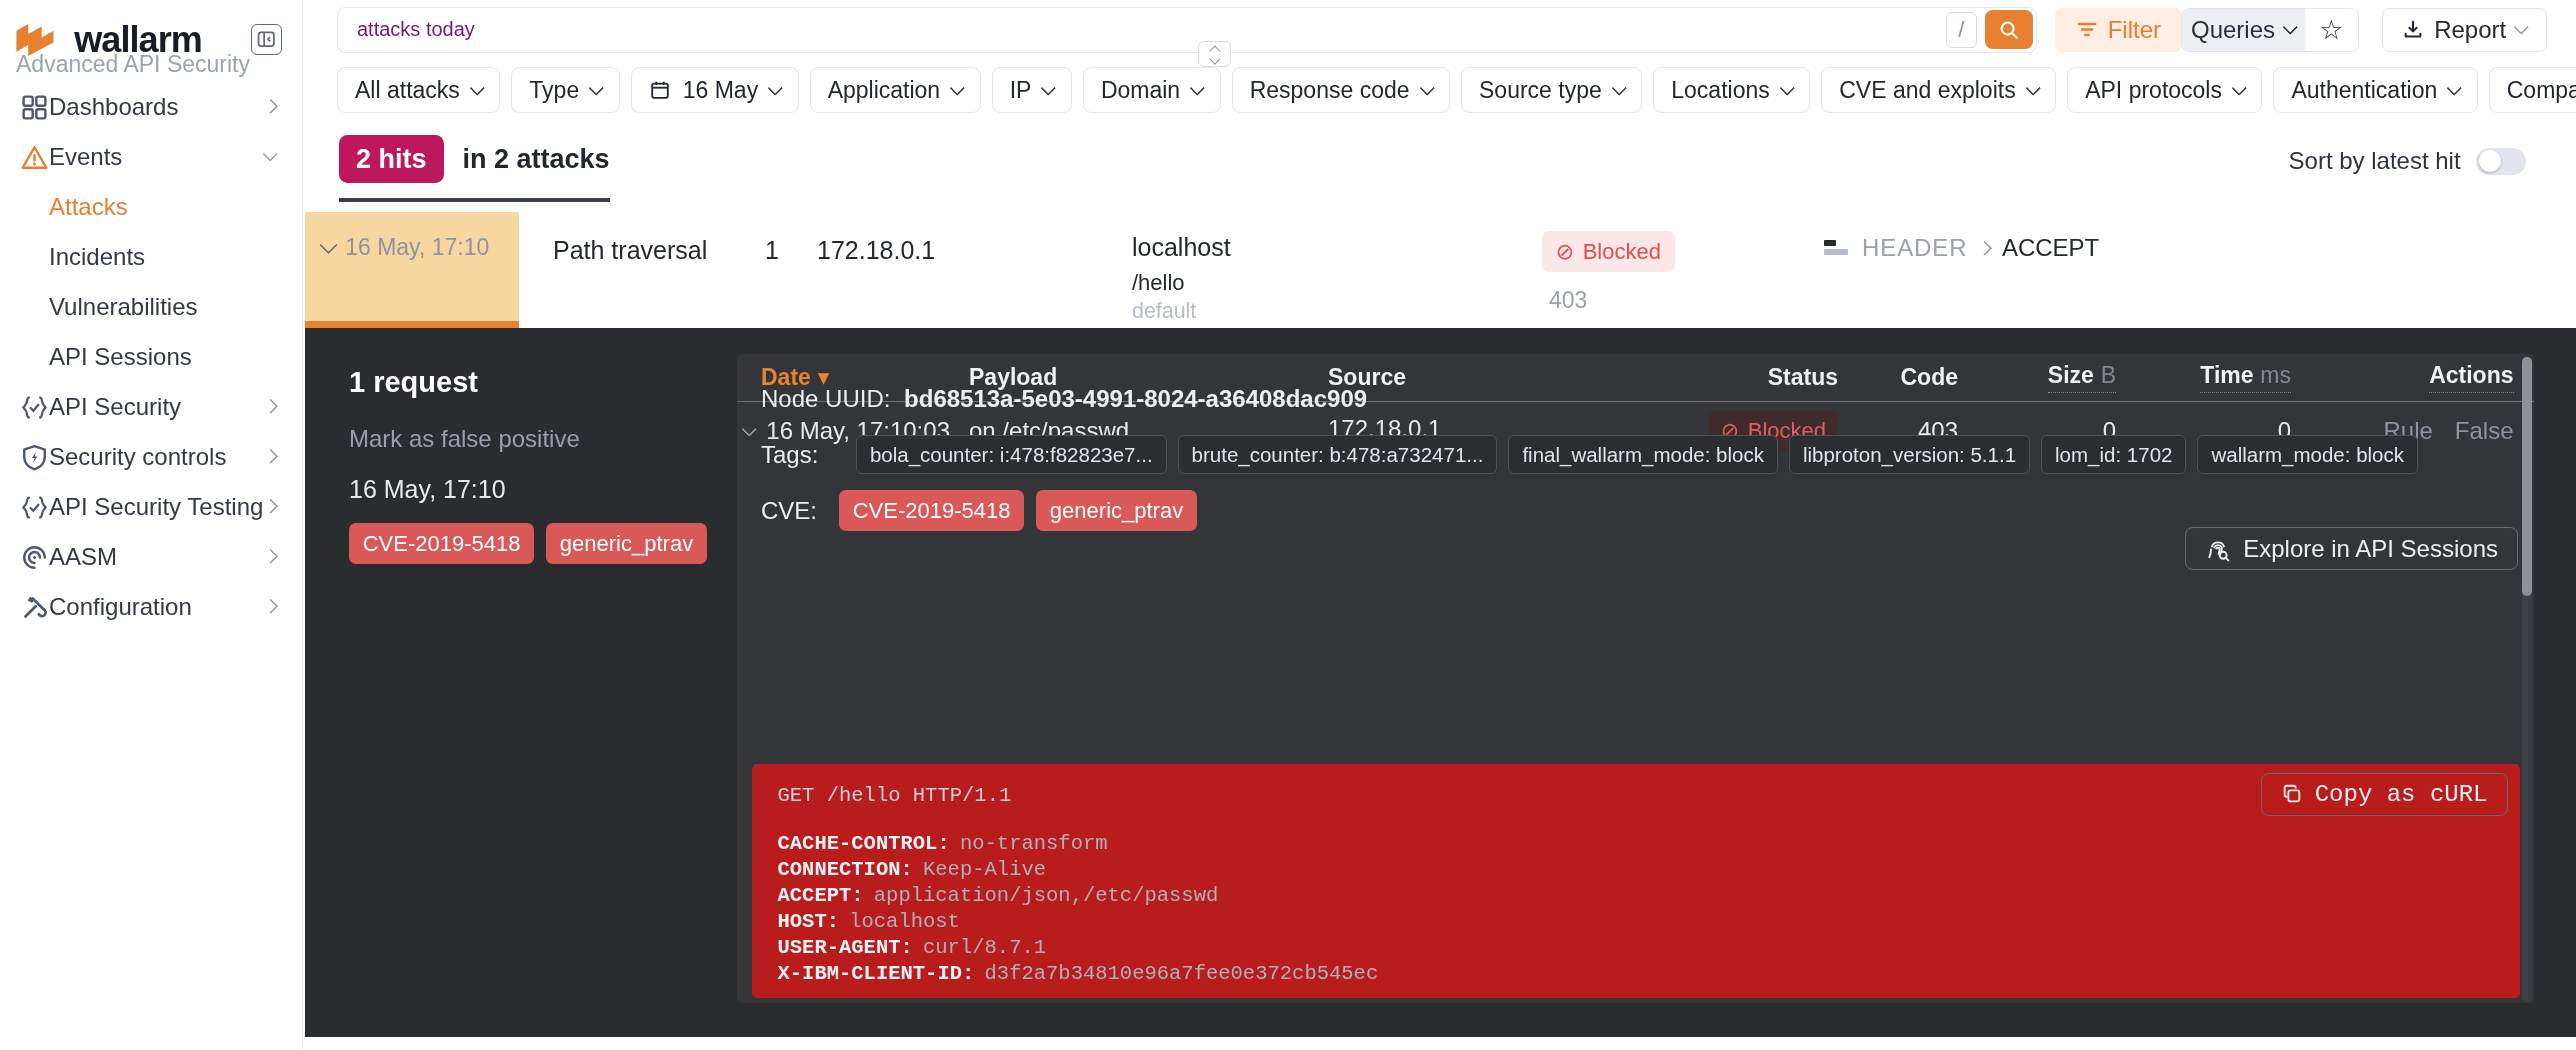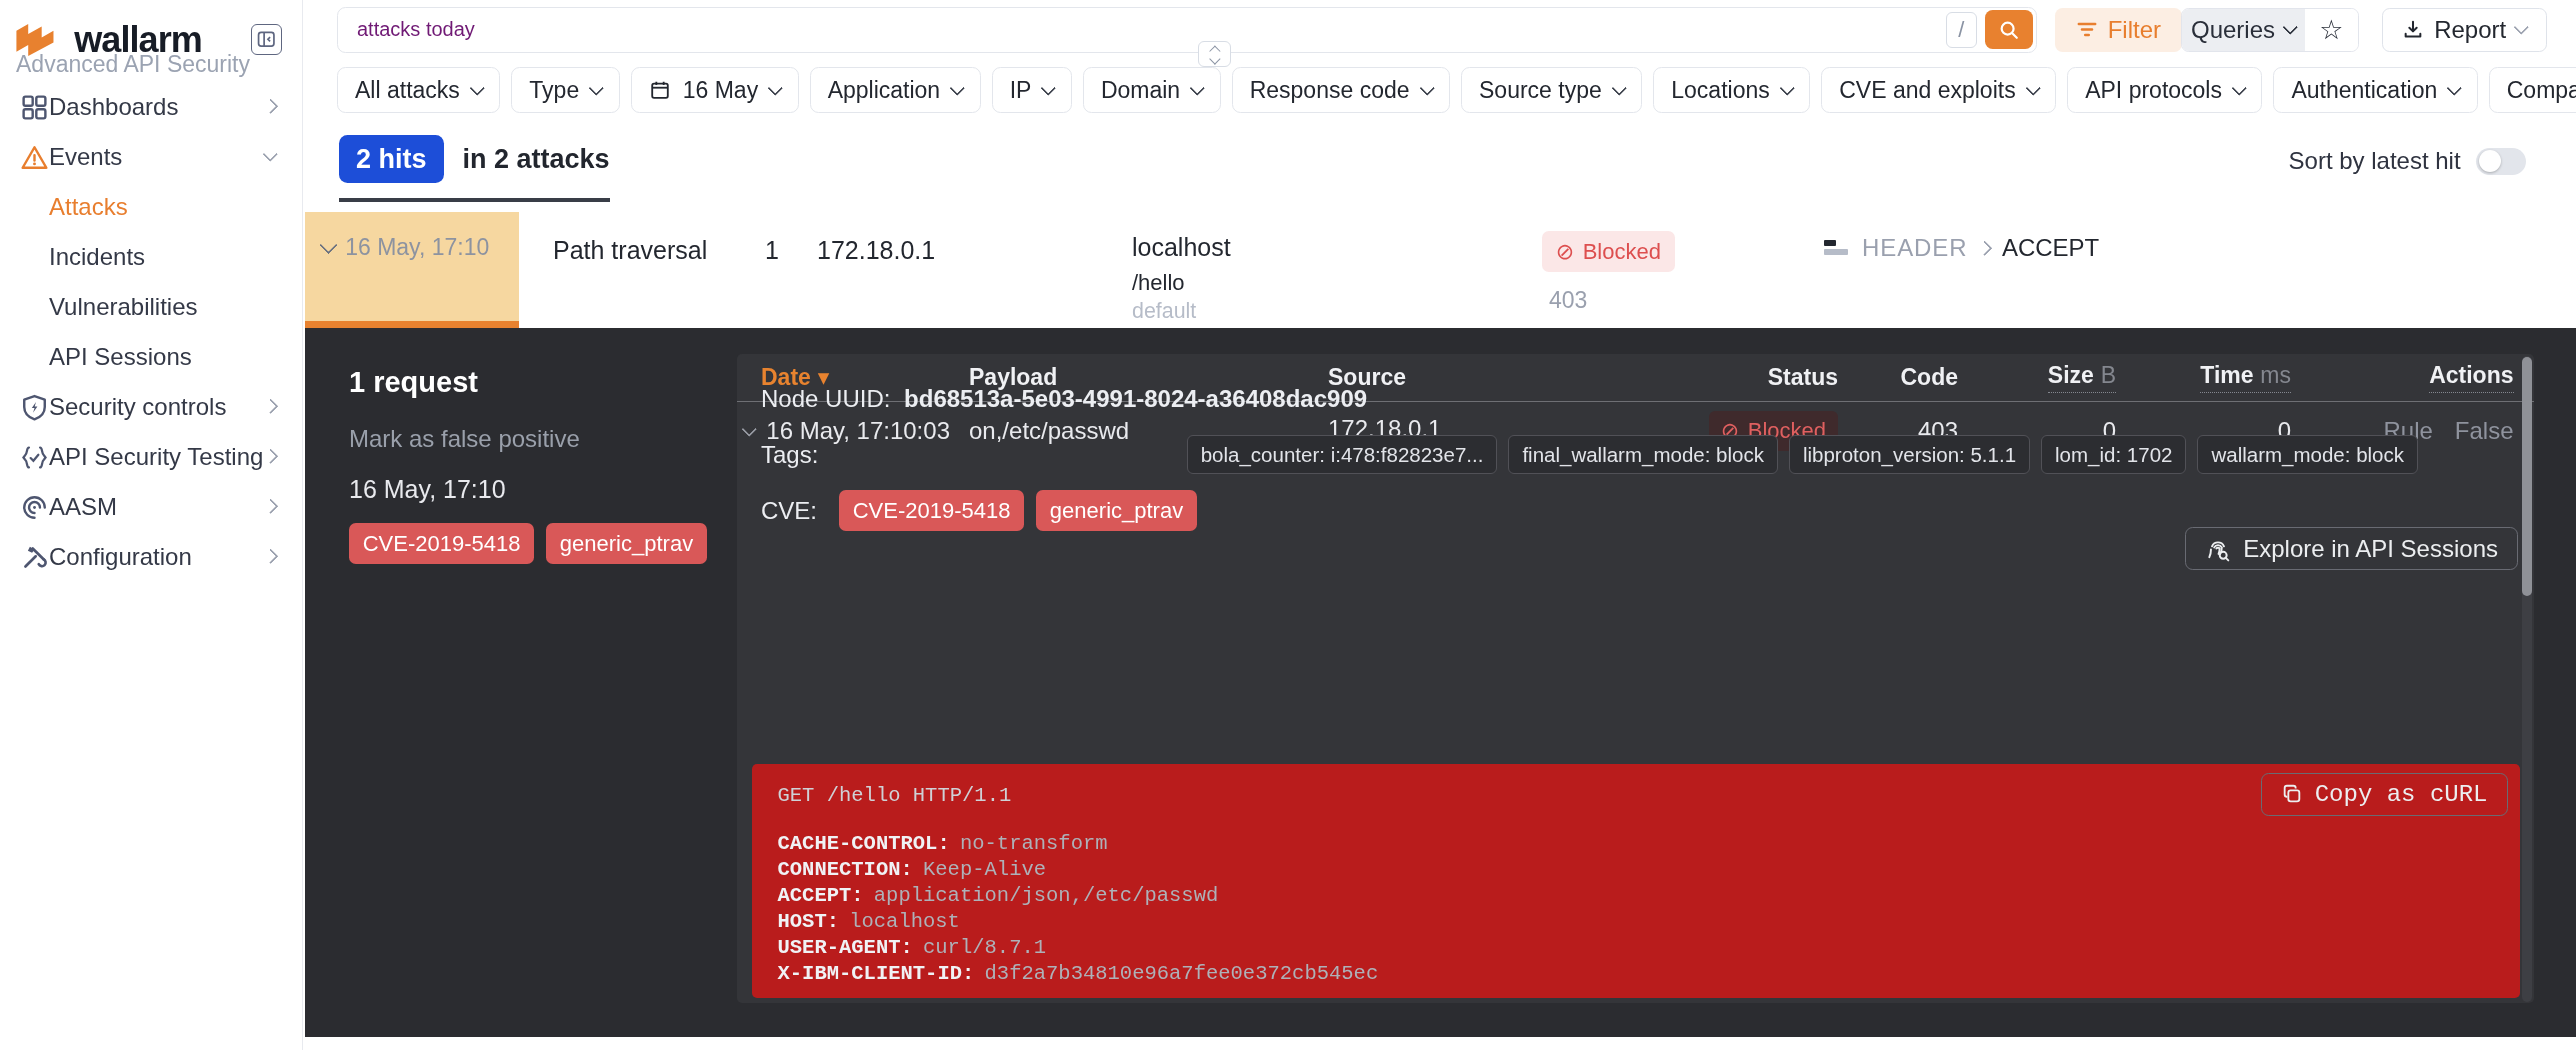--- a/index.html
+++ b/index.html
@@ -46,21 +46,21 @@
   .collapse-handle .up{transform:rotate(-135deg) translate(-1.7px,-1.7px);}
   .collapse-handle .dn{transform:rotate(45deg);}
 
   
   .chips-row{position:absolute;left:32px;top:67px;display:flex;gap:11px;}
   .fchip{height:46px;border:1.7px solid #e3e6ec;border-radius:8.5px;display:flex;align-items:center;gap:12px;padding:0 17px;font-size:23px;color:#23272f;box-sizing:border-box;background:#fff;cursor:pointer;white-space:nowrap;}
   .fchip .chev{color:#3a3f4a;}
 
   
   .hits-wrap{position:absolute;left:34px;top:135px;display:flex;align-items:center;padding-bottom:15.4px;border-bottom:4.3px solid #393d47;}
-  .hits-badge{background:#1d4ed8;color:#fff;font-size:27px;font-weight:700;border-radius:8.5px;padding:8.5px 17px;}
+  .hits-badge{background:#be185d;color:#fff;font-size:27px;font-weight:700;border-radius:8.5px;padding:8.5px 17px;}
   .hits-text{font-size:27px;font-weight:600;color:#22262e;margin-left:19px;}
   .sort-wrap{position:absolute;right:50px;top:147px;display:flex;align-items:center;gap:15.4px;}
   .sort-label{font-size:24px;color:#2f3340;}
   .toggle{width:50px;height:27px;border-radius:13.7px;background:#e2e5eb;position:relative;cursor:pointer;}
   .toggle .knob{position:absolute;left:2.6px;top:2.6px;width:22px;height:22px;border-radius:50%;background:#fff;box-shadow:0 0.9px 2.6px rgba(0,0,0,.25);}
 
   
   .attack-row{position:absolute;left:0;top:212px;width:100%;height:116px;background:#fff;cursor:pointer;}
   .atk-datecell{position:absolute;left:0;top:0;width:214px;height:109px;background:#f6d7a0;}
   .atk-datecell .bar{position:absolute;left:0;bottom:-6.8px;width:100%;height:6.8px;background:#e8822f;}
@@ -193,20 +193,31 @@
       <div class="nav-item sub">
         <span class="nav-label">Incidents</span>
       </div>
       <div class="nav-item sub">
         <span class="nav-label">Vulnerabilities</span>
       </div>
       <div class="nav-item sub">
         <span class="nav-label">API Sessions</span>
       </div>
 
+      <div class="nav-item">
+        <span class="nav-icon">
+          <svg width="31" height="27" viewBox="0 0 28 24" fill="none" stroke="#4e5670" stroke-width="2" stroke-linecap="round">
+              <path d="M9 3 C6.5 3 8 8 5.5 10 L4 12 L5.5 14 C8 16 6.5 21 9 21"></path>
+              <path d="M19 3 C21.5 3 20 8 22.5 10 L24 12 L22.5 14 C20 16 21.5 21 19 21"></path>
+              <path d="M10.5 12.5 L13 15 L17.5 9.5"></path>
+            </svg>
+        </span>
+        <span class="nav-label">API Security</span>
+        <span class="nav-chev"><i class="chev sm right"></i></span>
+      </div>
 
       <div class="nav-item">
         <span class="nav-icon">
           <svg width="29" height="29" viewBox="0 0 24 24">
               <path d="M12 2.5 L20.5 5.5 V11.5 C20.5 16.8 17 20 12 21.8 C7 20 3.5 16.8 3.5 11.5 V5.5 Z" fill="none" stroke="#4e5670" stroke-width="2" stroke-linejoin="round"></path>
               <path d="M13.2 7.5 L9.8 12.5 H12 L10.8 16.3 L14.4 11.2 H12.2 Z" fill="#4e5670"></path>
             </svg>
         </span>
         <span class="nav-label">Security controls</span>
         <span class="nav-chev"><i class="chev sm right"></i></span>
@@ -468,20 +479,21 @@
 
         <div class="meta" style="top:0;">
           <div class="meta-row m-node">
             <span>Node UUID:</span>
             <span class="val">bd68513a-5e03-4991-8024-a36408dac909</span>
           </div>
           <div class="meta-row m-tags">
             <span>Tags:</span>
             <span class="tag-chips">
               <span class="dark-chip">bola_counter: i:478:f82823e7...</span>
+              <span class="dark-chip">brute_counter: b:478:a732471...</span>
               <span class="dark-chip">final_wallarm_mode: block</span>
               <span class="dark-chip">libproton_version: 5.1.1</span>
               <span class="dark-chip">lom_id: 1702</span>
               <span class="dark-chip">wallarm_mode: block</span>
             </span>
           </div>
           <div class="meta-row m-cve">
             <span>CVE:</span>
             <span class="cve-chips">
               <span class="red-chip">CVE-2019-5418</span>

